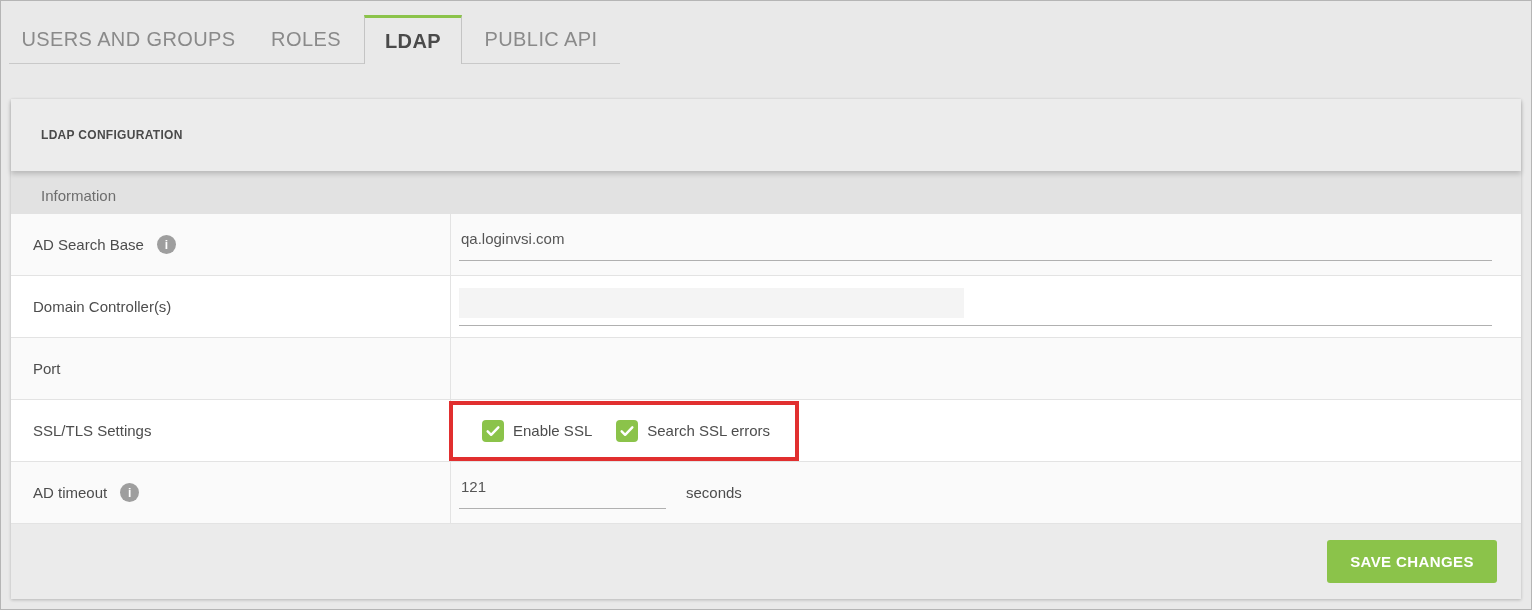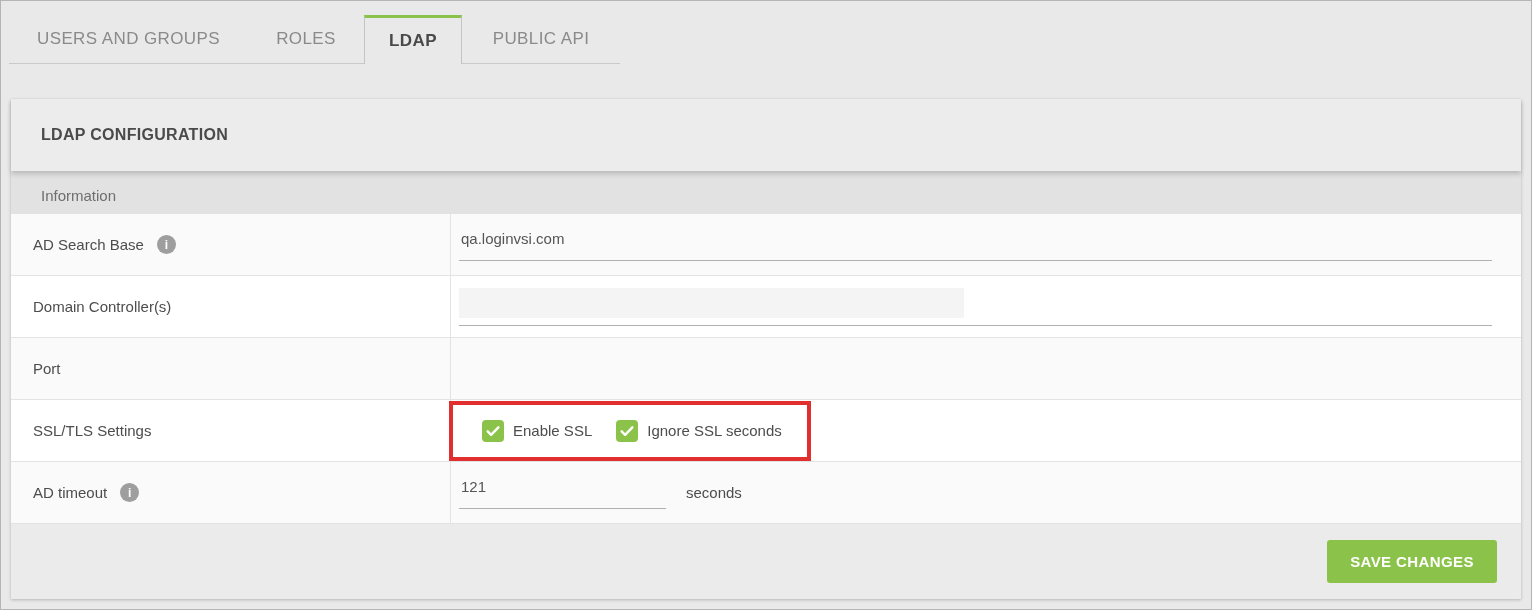--- a/index.html
+++ b/index.html
@@ -14,21 +14,21 @@
 
   
   .tabbar {
     display:flex;
     align-items:stretch;
     margin:14px 0 0 8px;
     height:49px;
   }
   .tab {
     display:flex; align-items:center; justify-content:center;
-    font-size:17px; color:#8a8a8a; letter-spacing:0.4px;
+    font-size:20px; color:#8a8a8a; letter-spacing:0.4px;
     border-bottom:1px solid #c9c9c9;
     cursor:pointer;
   }
   .tab.t0 { width:239px; }
   .tab.t1 { width:116px; }
   .tab.t2 { width:98px;text-align:center; }
   .tab.t3 { width:158px; }
   .tab.active {
     color:#4a4a4a; font-weight:bold;
     background:#e9e9e9;
@@ -43,21 +43,21 @@
     position:absolute; left:10px; right:10px; top:98px;
     box-shadow:0 1px 3px rgba(0,0,0,0.22);
     background:#fff;
   }
   .panel-header {
     height:72px; background:#ececec;
     display:flex; align-items:center; padding-left:30px;
     position:relative; z-index:2;
     box-shadow:0 3px 5px rgba(0,0,0,0.18);
   }
-  .panel-title { font-size:16px; font-weight:bold; color:#4a4a4a; letter-spacing:0.3px; }
+  .panel-title { font-size:12px; font-weight:bold; color:#4a4a4a; letter-spacing:0.3px; }
   .section-row {
     height:43px; background:#e2e2e2;
     display:flex; align-items:center; padding-left:30px; padding-top:5px;
     color:#6e6e6e; font-size:15px;
     position:relative; z-index:1;
   }
 
   
   .frow {
     display:flex; height:62px;
@@ -191,21 +191,21 @@
             </svg>
           </span>
           <span class="cbl">Enable SSL</span>
         </label>
         <label class="cb">
           <span class="cbbox">
             <svg viewBox="0 0 24 24" width="16" height="16">
               <path d="M4 12.5l5.2 5.2L20 6.5" stroke="#ffffff" stroke-width="3.6" fill="none" stroke-linecap="round" stroke-linejoin="round"></path>
             </svg>
           </span>
-          <span class="cbl">Ignore SSL seconds</span>
+          <span class="cbl">Search SSL errors</span>
         </label>
       </div>
     </div>
   </div>
 
   <div class="frow odd">
     <div class="flabel">
       <span>AD timeout</span>
       <span class="info">
           <span>i</span>

